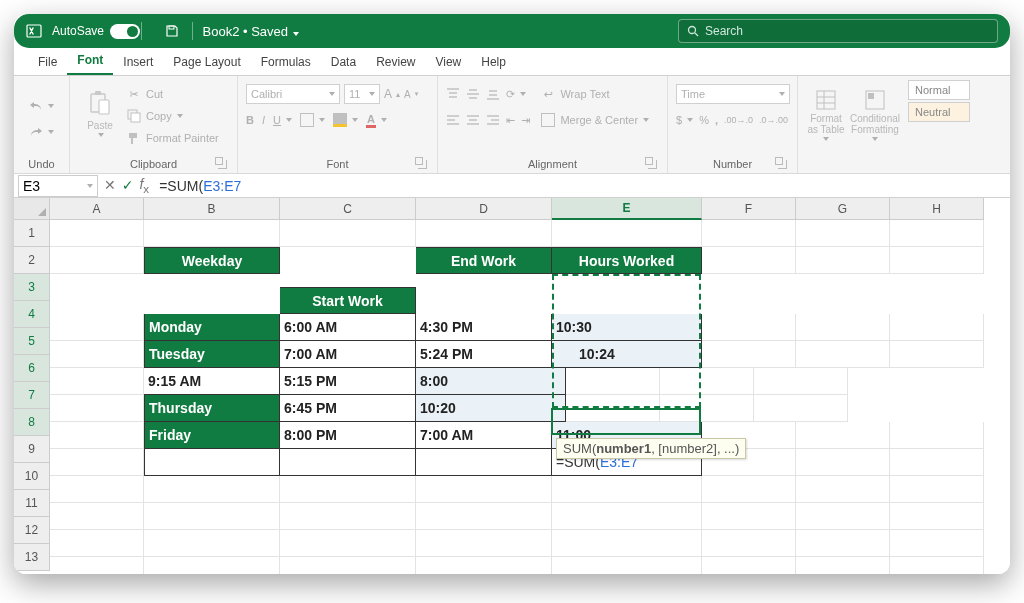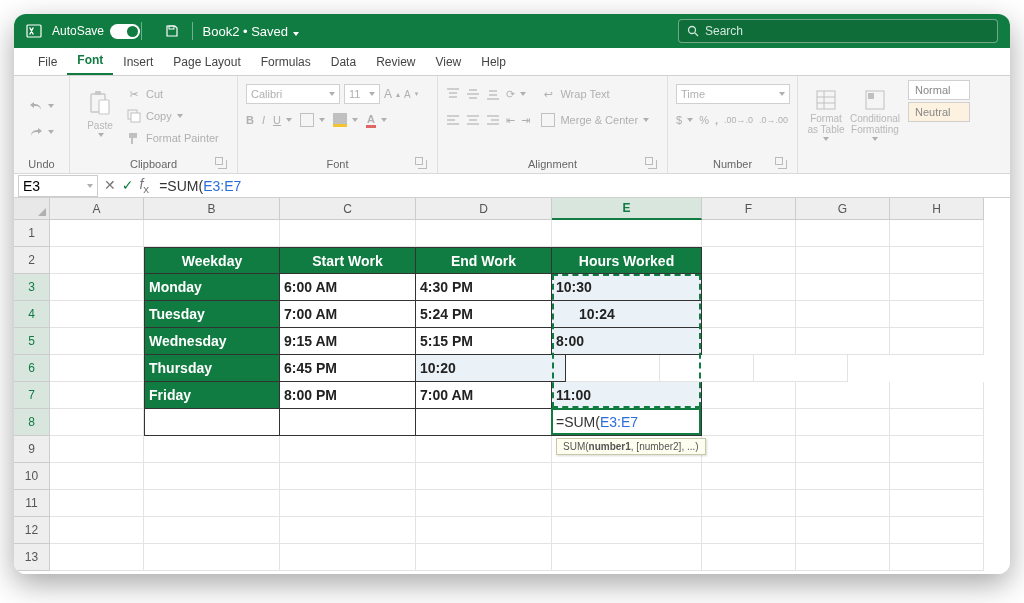--- a/index.html
+++ b/index.html
@@ -1,20 +1,20 @@
 <!DOCTYPE html>
 <html><head>
 <meta charset="utf-8">
 <style>
   * { box-sizing: border-box; margin: 0; padding: 0; font-family: "Segoe UI", Arial, sans-serif; }
   body { background: #fff; width: 1024px; height: 603px; overflow: hidden; position: relative; }
   .window { position: absolute; left: 14px; top: 14px; width: 996px; height: 560px; border-radius: 12px; overflow: hidden; box-shadow: 0 10px 30px rgba(0,0,0,0.35); background: #fff; }
 
   
-  .titlebar { background: #107c41; height: 34px; display: flex; align-items: center; color: #fff; font-size: 12px; }
+  .titlebar { background: #107c41; height: 34px; display: flex; align-items: center; color: #fff; font-size: 12px; border-radius: 15px; }
   .tb-icon { width: 20px; height: 20px; margin-left: 10px; display:flex; align-items:center; justify-content:center; }
   .autosave { display:flex; align-items:center; margin-left:8px; gap:4px; }
   .toggle { width: 30px; height: 15px; background: #fff; border-radius: 8px; position: relative; margin-left:2px; }
   .toggle::after { content:''; position:absolute; right:2px; top:2px; width:11px; height:11px; border-radius:50%; background:#107c41; }
   .tb-sep { width:1px; height:18px; background: rgba(255,255,255,0.4); margin: 0 10px; }
   .tb-save { font-size: 13px; }
   .searchbar { margin-left: auto; margin-right: 12px; background: #0f6d3a; border: 1px solid rgba(255,255,255,0.4); border-radius: 4px; height: 24px; width: 320px; display:flex; align-items:center; padding: 0 8px; color: #d0e7dc; }
   .searchbar svg { margin-right:6px; }
 
   
@@ -58,21 +58,21 @@
   .cellsrow { display:flex; }
   .cell { height:27px; border-right:1px solid #e3e3e3; border-bottom:1px solid #e3e3e3; font-size:13px; display:flex; align-items:center; padding:0 4px; overflow:hidden; white-space:nowrap; }
   .hdrcell { background:#107c41; color:#fff; font-weight:700; justify-content:center; border-color:#333; border-right:1px solid #333; border-bottom:1px solid #333; border-top:1px solid #333; font-size:14px; }
   .daycell { background:#107c41; color:#fff; font-weight:700; border-right:1px solid #333; border-bottom:1px solid #333; font-size:14px; }
   .datacell { font-weight:600; color:#222; border-right:1px solid #333; border-bottom:1px solid #333; font-size:14px; }
   .marquee { background: linear-gradient(180deg,#eaf1f7,#eaf1f7); }
   .marqueebox { position:absolute; border:2px dashed #107c41; pointer-events:none; }
   .activecell { position:absolute; border:2px solid #107c41; pointer-events:none; }
   .editing { color:#333; font-size:14px; }
   .editing .ref { color:#2a6fdb; }
-  .tooltip { position:absolute; background:#fdfdf0; border:1px solid #c8c8a8; font-size:10px; color:#555; padding:2px 6px; box-shadow:1px 1px 2px rgba(0,0,0,0.15); }
+  .tooltip { position:absolute; background:#fdfdf0; border:1px solid #c8c8a8; font-size:13px; color:#555; padding:2px 6px; box-shadow:1px 1px 2px rgba(0,0,0,0.15); }
   .tooltip b { font-weight:700; }
 
   .stylesbox { display:flex; flex-direction:column; gap:2px; }
   .stylechip { width:62px; height:20px; border:1px solid #d0d0d0; background:#fff; font-size:11px; display:flex; align-items:center; padding:0 6px; color:#888; }
 </style>
 </head>
 <body>
 
 <div class="window">
 
@@ -399,21 +399,21 @@
           <div class="cell " style="width: 136px;"></div>
           <div class="cell " style="width: 136px;"></div>
           <div class="cell " style="width: 150px;"></div>
           <div class="cell " style="width: 94px;"></div>
           <div class="cell " style="width: 94px;"></div>
           <div class="cell " style="width: 94px;"></div>
         </div>
         <div class="cellsrow">
           <div class="cell " style="width: 94px;"></div>
           <div class="cell hdrcell" style="width: 136px; border-left: 1px solid rgb(51, 51, 51);">Weekday</div>
-          <div class="cell hdrcell" style="width: 136px;">Start Work</div>
+          <div class="cell hdrcell" style="width: 136px; margin-top: 40px;">Start Work</div>
           <div class="cell hdrcell" style="width: 136px;">End Work</div>
           <div class="cell hdrcell" style="width: 150px;">Hours Worked</div>
           <div class="cell " style="width: 94px;"></div>
           <div class="cell " style="width: 94px;"></div>
           <div class="cell " style="width: 94px;"></div>
         </div>
         <div class="cellsrow">
           <div class="cell " style="width: 94px;"></div>
           <div class="cell daycell" style="width: 136px; border-left: 1px solid rgb(51, 51, 51);">Monday</div>
           <div class="cell datacell" style="width: 136px;">6:00 AM</div>
@@ -428,21 +428,20 @@
           <div class="cell daycell" style="width: 136px; border-left: 1px solid rgb(51, 51, 51);">Tuesday</div>
           <div class="cell datacell" style="width: 136px;">7:00 AM</div>
           <div class="cell datacell" style="width: 136px;">5:24 PM</div>
           <div class="cell datacell marquee" style="width: 150px; padding-left: 27px;">10:24</div>
           <div class="cell " style="width: 94px;"></div>
           <div class="cell " style="width: 94px;"></div>
           <div class="cell " style="width: 94px;"></div>
         </div>
         <div class="cellsrow">
           <div class="cell " style="width: 94px;"></div>
-          <div class="cell daycell" style="width: 136px; border-left: 1px solid rgb(51, 51, 51);">Wednesday</div>
           <div class="cell datacell" style="width: 136px;">9:15 AM</div>
           <div class="cell datacell" style="width: 136px;">5:15 PM</div>
           <div class="cell datacell marquee" style="width: 150px;">8:00</div>
           <div class="cell " style="width: 94px;"></div>
           <div class="cell " style="width: 94px;"></div>
           <div class="cell " style="width: 94px;"></div>
         </div>
         <div class="cellsrow">
           <div class="cell " style="width: 94px;"></div>
           <div class="cell daycell" style="width: 136px; border-left: 1px solid rgb(51, 51, 51);">Thursday</div>

